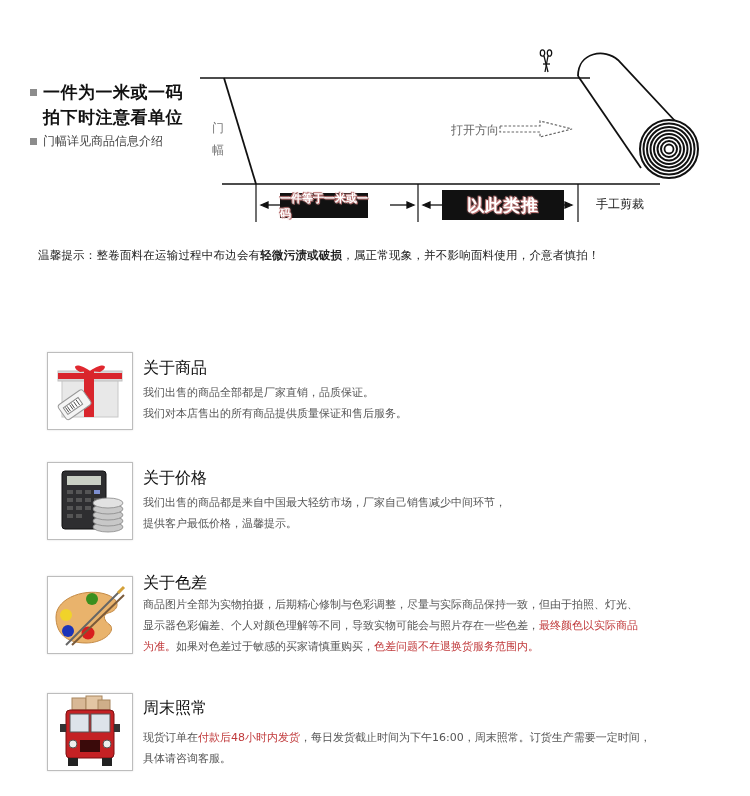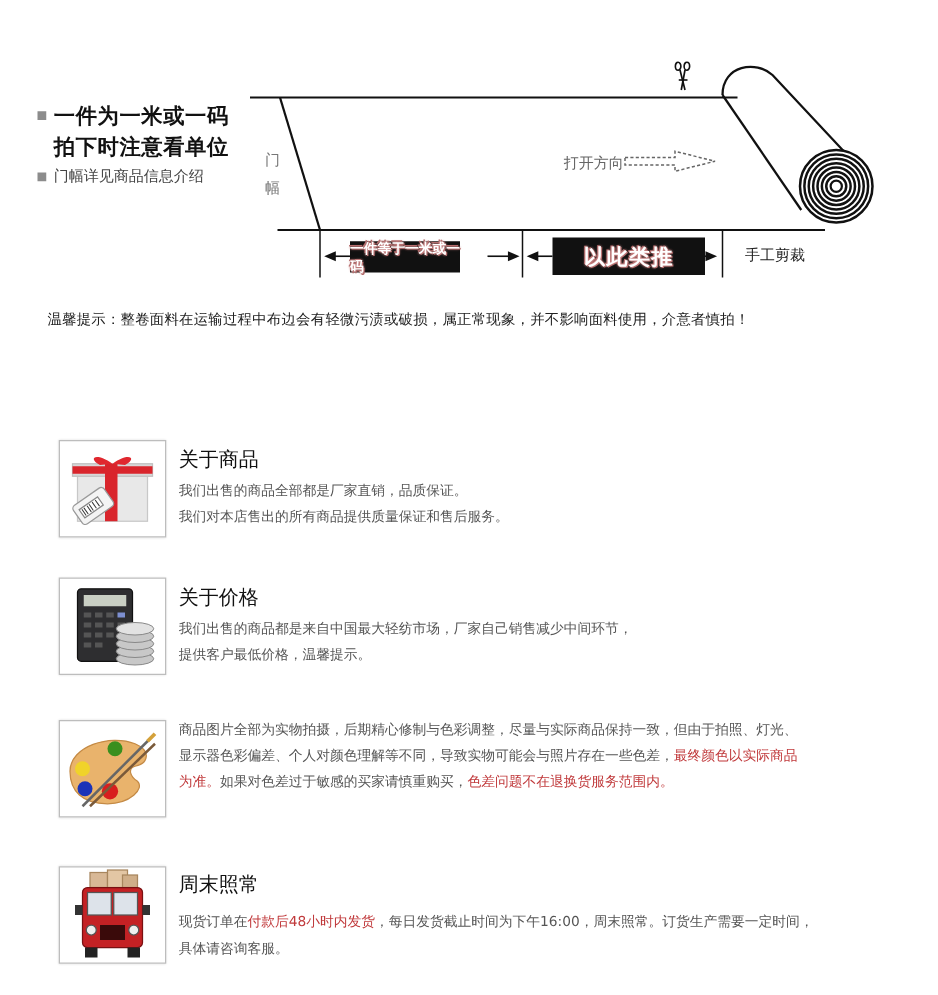--- a/index.html
+++ b/index.html
@@ -16,21 +16,21 @@
 
   .dir-label { font-size:12px; color:#666; }
   .cut-label { font-size:12px; color:#222; }
 
   .black-label { background:#111; color:#fff; display:flex; align-items:center; justify-content:center;
                  text-shadow: 0 0 2px #c98686, 0 0 2px #c98686, 1px 1px 0 #b06868, -1px -1px 0 #b06868; }
   .bl1 { font-size:11px; font-weight:bold; }
   .bl2 { font-size:17px; font-weight:bold; letter-spacing:1px; }
 
   .tip { font-size:11.5px; color:#222; white-space:nowrap; letter-spacing:0.2px; }
-  .tip b { font-weight:normal; }
+  .tip b { font-weight:bold; }
 
   .sec-icon { width:84px; height:76px; border:1px solid #bdbdbd; box-shadow:0 0 2px #ddd; background:#fff; }
   .sec-title { font-size:16px; color:#111; }
   .sec-line { font-size:11px; color:#555; white-space:nowrap; line-height:21px; }
   .red { color:#c0393b; }
 </style>
 </head>
 <body>
 
 <div class="abs" style="left:30px; top:80px; width:170px;">
@@ -184,20 +184,21 @@
     <circle cx="44" cy="22" r="6" fill="#3a8f1e"></circle>
     <circle cx="18" cy="38" r="6" fill="#f0d32a"></circle>
     <circle cx="20" cy="54" r="6" fill="#1b33b8"></circle>
     <circle cx="40" cy="56" r="6.5" fill="#d81e1e"></circle>
     <line x1="18" y1="68" x2="72" y2="14" stroke="#666" stroke-width="2"></line>
     <line x1="24" y1="68" x2="76" y2="18" stroke="#7a5a3a" stroke-width="2"></line>
     <line x1="70" y1="16" x2="76" y2="10" stroke="#d4a13a" stroke-width="3"></line>
   </svg>
 </div>
 <div class="abs" style="left:143px; top:573px;">
+  <div class="sec-title">关于色差</div>
   <div style="margin-top:0px;">
     <div class="sec-line">
       <span>商品图片全部为实物拍摄，后期精心修制与色彩调整，尽量与实际商品保持一致，但由于拍照、灯光、</span>
     </div>
     <div class="sec-line">
       <span>显示器色彩偏差、个人对颜色理解等不同，导致实物可能会与照片存在一些色差，</span><span class="red">最终颜色以实际商品</span>
     </div>
     <div class="sec-line">
       <span class="red">为准。</span><span>如果对色差过于敏感的买家请慎重购买，</span><span class="red">色差问题不在退换货服务范围内。</span>
     </div>

